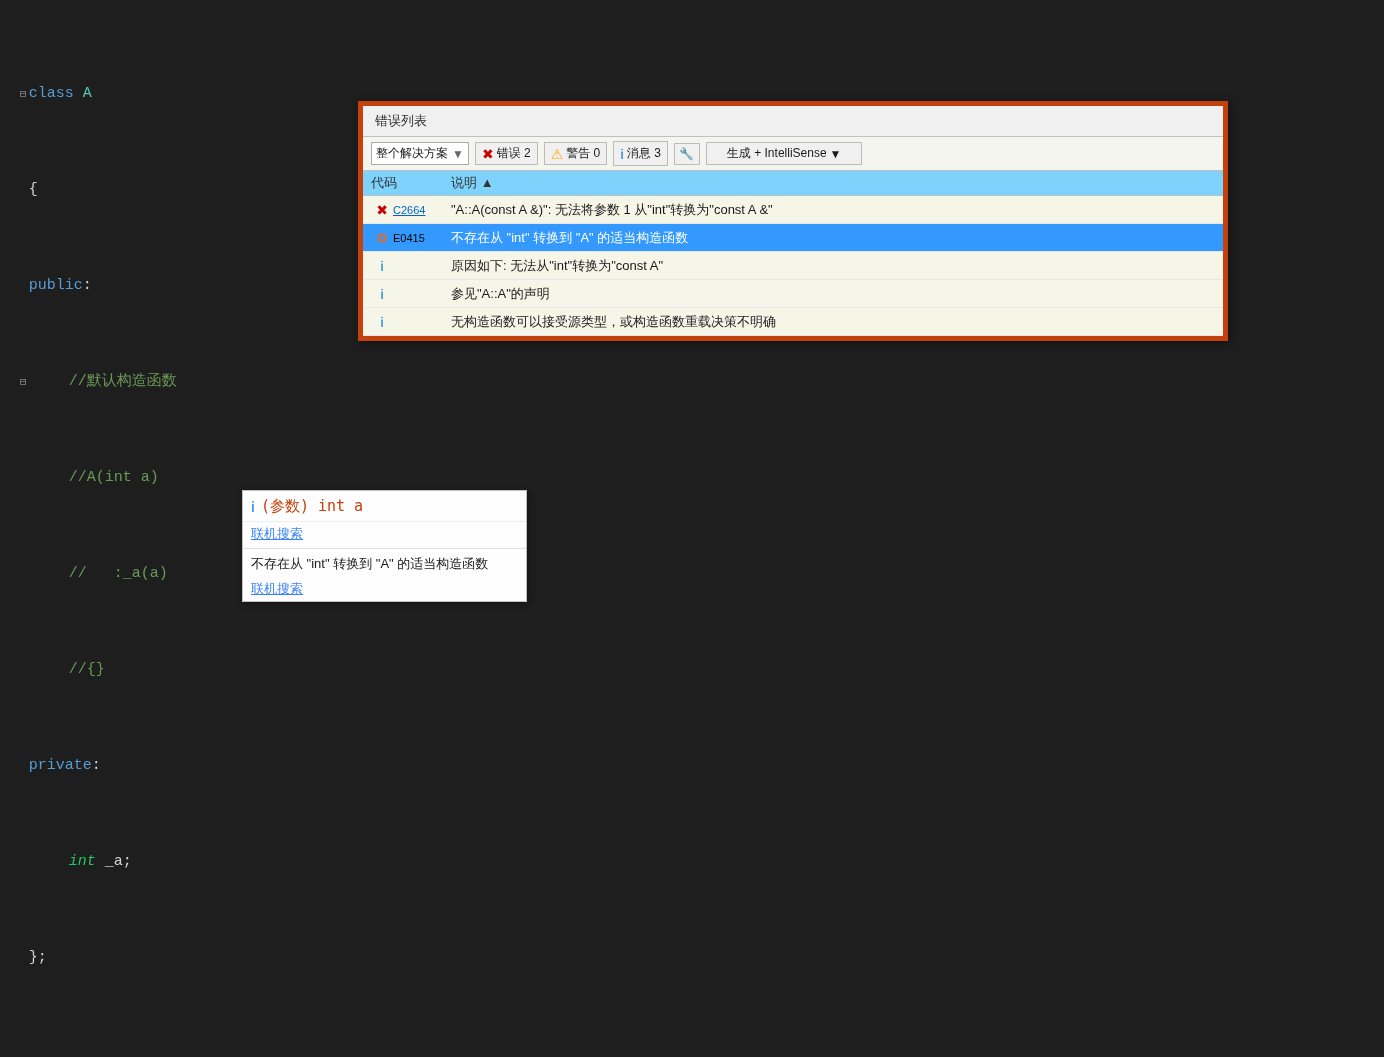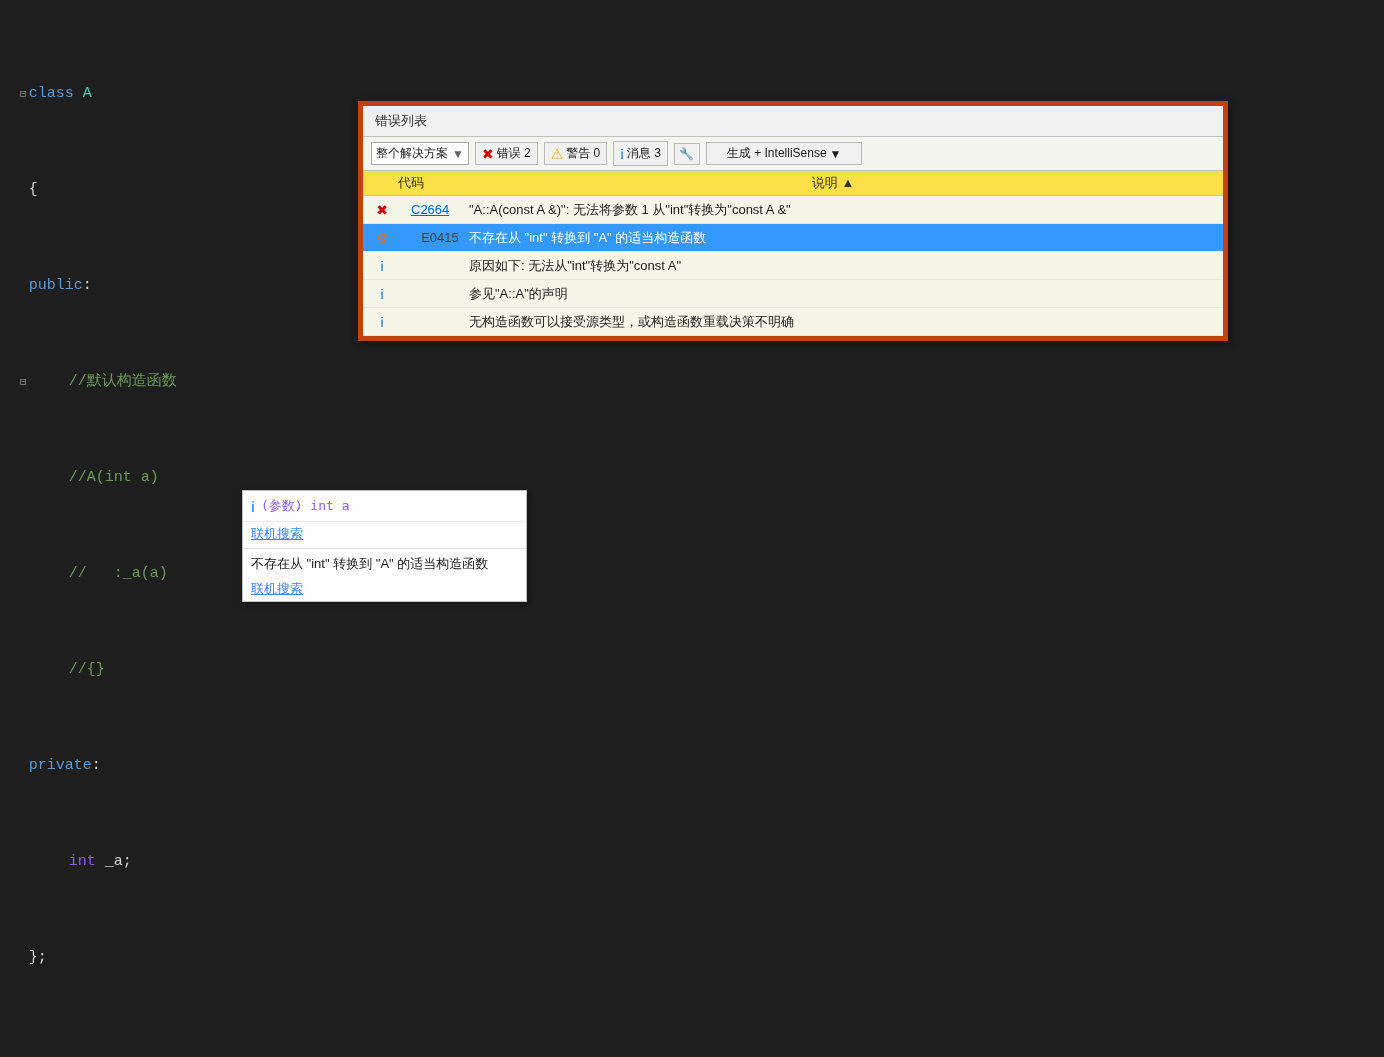--- a/index.html
+++ b/index.html
@@ -25,21 +25,21 @@
     .line {
       display: flex;
       align-items: baseline;
       padding: 0 20px;
       min-height: 24px;
     }
 
     .kw-class { color: #569cd6; }
     .kw-public { color: #569cd6; }
     .kw-private { color: #569cd6; }
-    .kw-int { color: #8b5cf6; }
+    .kw-int { color: #22c55e; font-style: italic; }
     .class-name { color: #4ec9b0; }
     .comment { color: #6a9955; }
     .text-normal { color: #d4d4d4; }
 
     
     .error-panel {
       position: absolute;
       top: 101px;
       left: 358px;
       width: 870px;
@@ -117,26 +117,25 @@
       gap: 3px;
       padding: 2px 20px;
       background: #f0f0f0;
       border: 1px solid #bbb;
       font-size: 12px;
       cursor: pointer;
     }
 
     .error-table-header {
       display: flex;
-      background: #fde047;
+      background: #7dd3fc;
       border-bottom: 1px solid #c0c0c0;
       padding: 3px 8px;
       font-size: 13px;
       color: #333;
-      text-align: center;
     }
 
     .col-code { width: 80px; flex-shrink: 0; }
     .col-desc { flex: 1; }
 
     .error-row {
       display: flex;
       align-items: center;
       padding: 4px 8px;
       border-bottom: 1px solid #e8e8e8;
@@ -151,25 +150,24 @@
     .error-row-icon {
       width: 22px;
       flex-shrink: 0;
       text-align: center;
       font-size: 14px;
     }
 
     .error-row-code {
       width: 58px;
       flex-shrink: 0;
-      font-size: 13px;
-      margin-left: 18px;
+      font-size: 11px;
     }
     .error-row-code.link { color: #0066cc; text-decoration: underline; cursor: pointer; }
-    .error-row-code.link-selected { color: #404040; cursor: pointer; text-align: center; }
+    .error-row-code.link-selected { color: #000000; cursor: pointer; }
 
     .error-row-desc {
       flex: 1;
       font-size: 13px;
     }
 
     
     .tooltip-popup {
       position: absolute;
       top: 490px;
@@ -191,23 +189,23 @@
       gap: 6px;
       border-bottom: 1px solid #eee;
     }
 
     .tooltip-icon {
       color: #0078d7;
       font-size: 15px;
     }
 
     .tooltip-param {
-      color: #8b5cf6;
+      color: #c2410c;
       font-family: 'Consolas', monospace;
-      font-size: 13px;
+      font-size: 15px;
     }
 
     .tooltip-link {
       display: block;
       color: #3b82f6;
       text-decoration: underline;
       padding: 3px 8px;
       cursor: pointer;
       font-size: 13px;
     }

